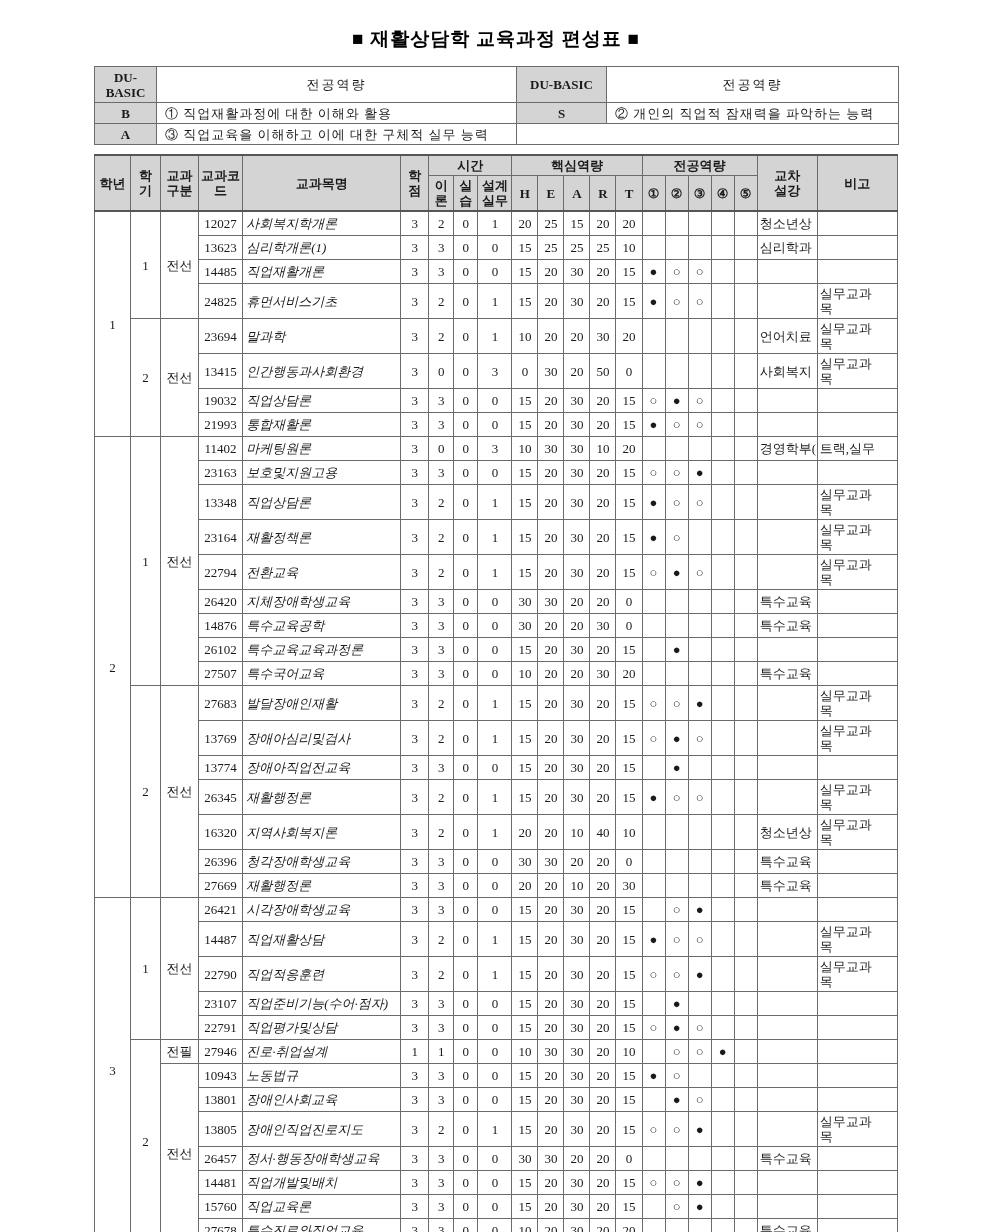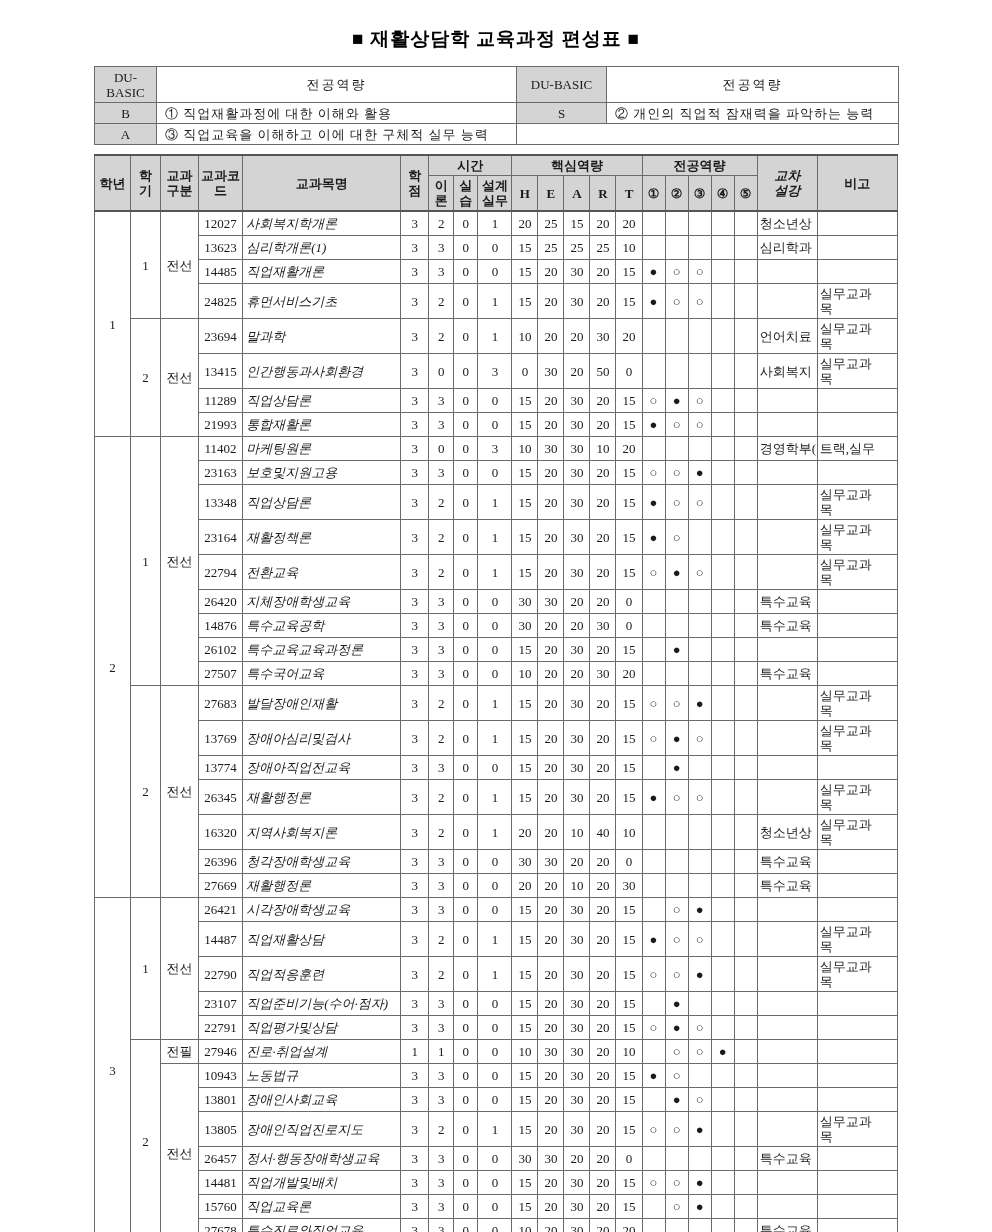--- a/index.html
+++ b/index.html
@@ -16,32 +16,32 @@
   table{border-collapse:collapse;table-layout:fixed;}
   .tbl{margin-left:94px;}
   td,th{
     border:1px solid #6b6b6b;
     font-size:13px;line-height:15px;
     padding:2px 2px;vertical-align:middle;text-align:center;
     overflow:hidden;font-weight:normal;
   }
   
   .summary{width:804px;margin-bottom:9px;}
-  .summary .gray{background:#d4d4d4;font-weight:normal;}
+  .summary .gray{background:#d4d4d4;font-weight:bold;}
   .summary .desc{text-align:left;padding-left:8px;letter-spacing:1px;}
   .summary .hd{height:36px;font-size:14px;}
   .summary .rw{height:21px;}
   .summary .complabel{letter-spacing:2px;}
   
   .main{width:804px;border-top:2px solid #555;border-bottom:2px solid #555;}
   .main thead th{background:#d4d4d4;font-weight:bold;}
   .main thead tr.h1 th{border-bottom-color:#6b6b6b;}
   .main thead{border-bottom:2px solid #555;}
   .main td{height:19px;}
-  .narrow2{display:inline-block;width:32px;font-style:italic;}
+  .narrow2{display:inline-block;width:32px;}
   .left{text-align:left;padding-left:3px;}
   .wrapbox{width:57px;word-break:break-all;text-align:left;line-height:15px;}
   .mark{font-size:13px;}
   .nowrap{white-space:nowrap;font-style:italic;}
 </style>
 </head>
 <body>
 
 <div class="page">
 
@@ -273,21 +273,21 @@
           <td class="mark"></td>
           <td class="mark"></td>
           <td>
             <div class="wrapbox">사회복지</div>
           </td>
           <td>
             <div class="wrapbox">실무교과목</div>
           </td>
         </tr>
         <tr>
-          <td>11289</td>
+          <td>19032</td>
           <td class="left nowrap">직업상담론</td>
           <td>3</td>
           <td>3</td>
           <td>0</td>
           <td>0</td>
           <td>15</td>
           <td>20</td>
           <td>30</td>
           <td>20</td>
           <td>15</td>

